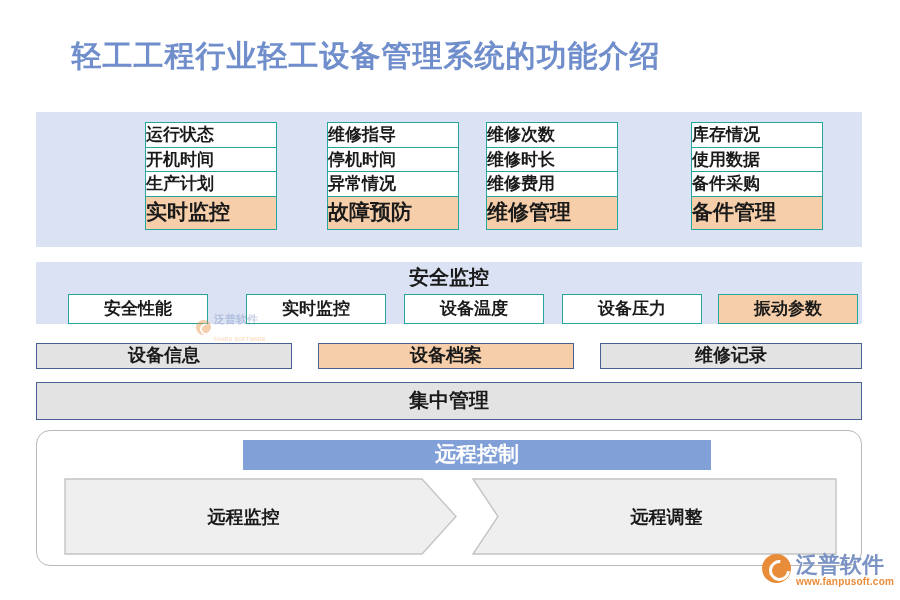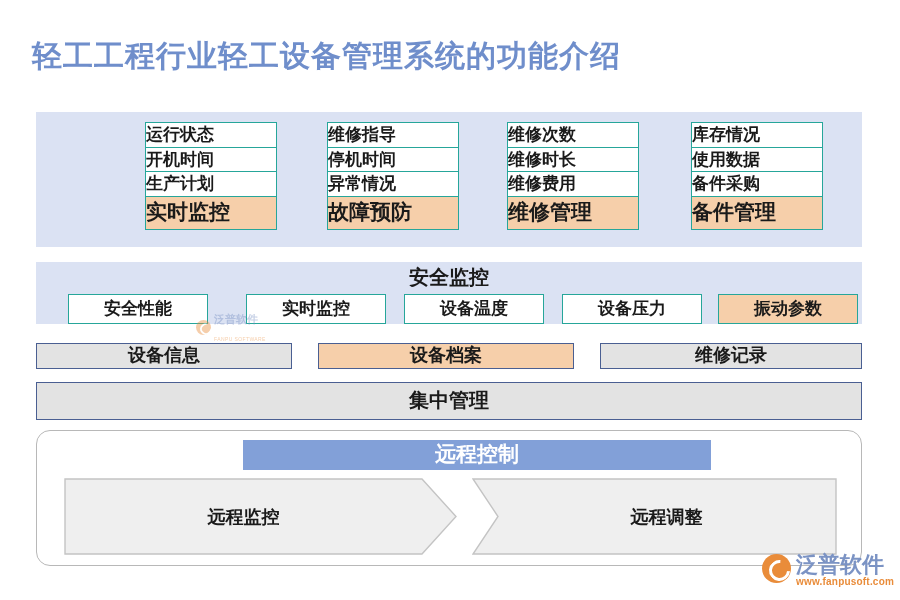--- a/index.html
+++ b/index.html
@@ -20,46 +20,46 @@
     width: 900px;
     height: 600px;
   }
 
   
   .page-title {
     position: absolute;
     left: 0;
     top: 36px;
     width: 732px;
+    text-align: center;
     font-size: 30px;
     font-weight: bold;
     color: #6f8ecb;
     letter-spacing: 1px;
     font-family: "Liberation Serif", "DejaVu Serif", serif;
-    padding-left: 32px;
   }
 
   
   .panel-top {
     position: absolute;
     left: 36px;
     top: 112px;
     width: 826px;
     height: 135px;
     background: #dbe2f3;
   }
 
   .col-group {
     position: absolute;
     top: 10px;
     width: 132px;
   }
   .col-group.g0 { left: 109px; }
   .col-group.g1 { left: 291px; }
-  .col-group.g2 { left: 471px; }
+  .col-group.g2 { left: 450px; }
   .col-group.g3 { left: 655px; border-radius: 30px; }
 
   .cell {
     box-sizing: border-box;
     border: 1.3px solid #26a69a;
     background: #ffffff;
     height: 26px;
     line-height: 23px;
     text-align: left;
     font-size: 17px;

